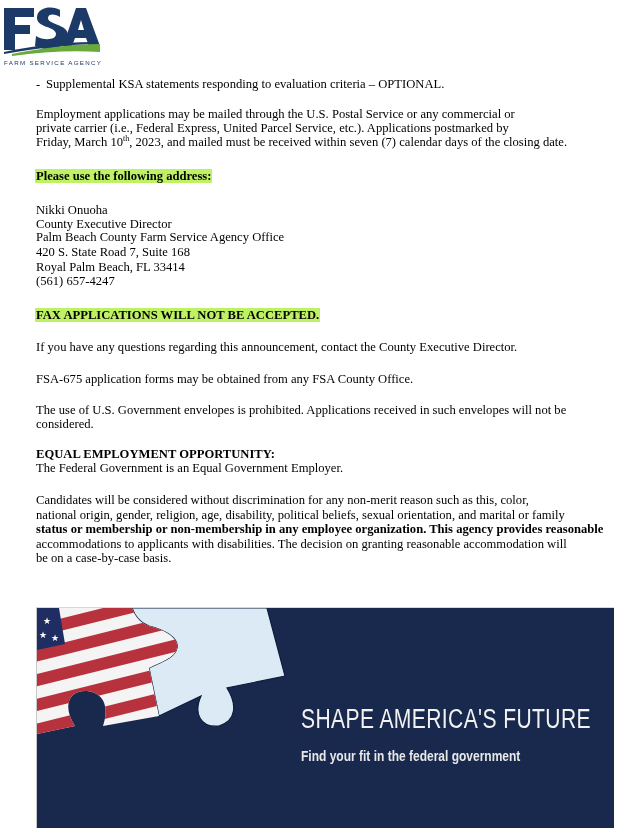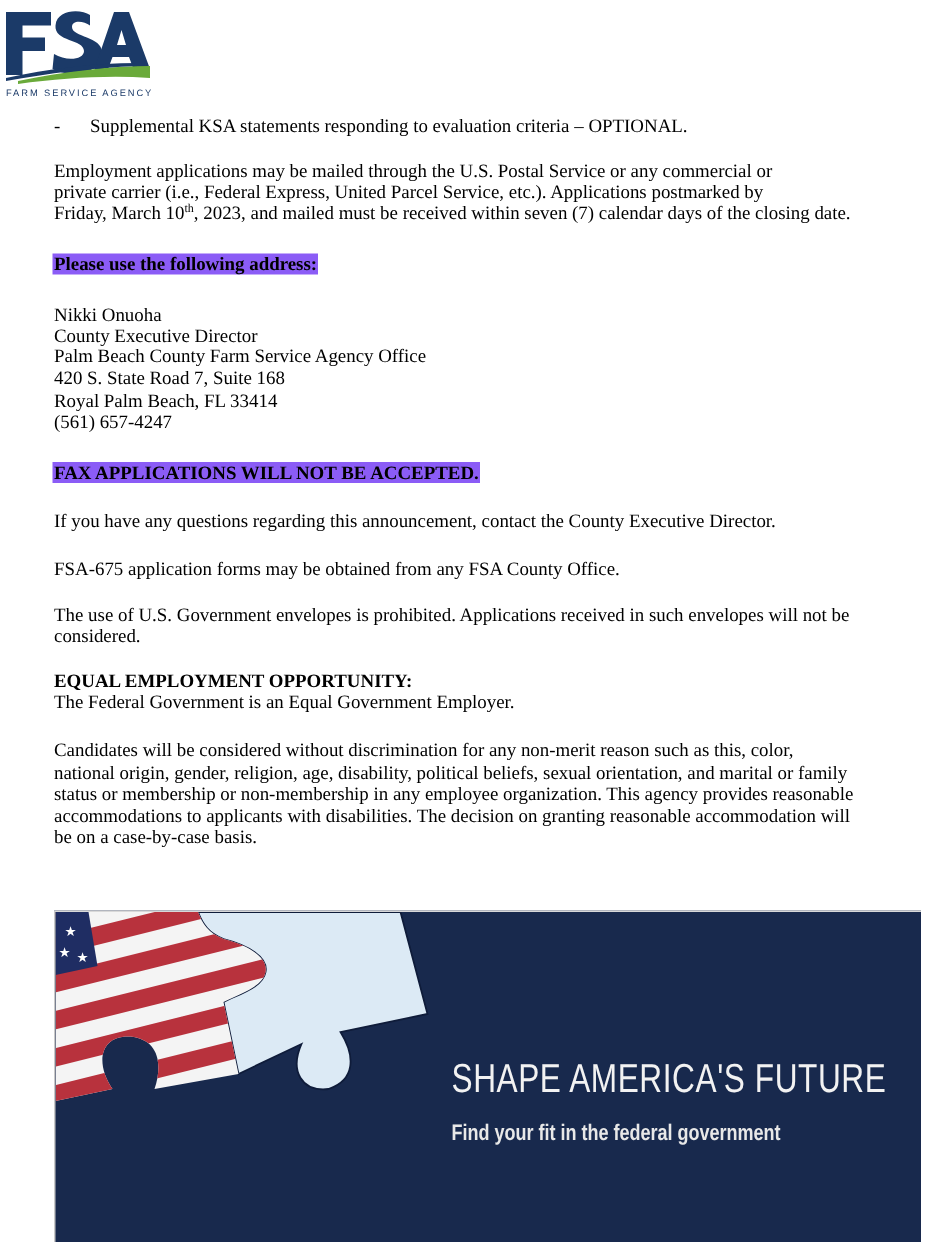--- a/index.html
+++ b/index.html
@@ -8,22 +8,22 @@
     font-family: "Liberation Serif", "DejaVu Serif", serif; color: #000;
   }
   .logo { position: absolute; left: 2px; top: 4px; width: 100px; height: 62px; }
   .logo .tag {
     position: absolute; left: 2px; top: 55px; font-family: "Liberation Sans", sans-serif;
     font-size: 6.2px; letter-spacing: 1.3px; color: #1b3a68; white-space: nowrap;
   }
   .doc { position: absolute; left: 36px; top: 0; width: 584px; font-size: 12.6px; line-height: 14px; }
   .p { position: absolute; left: 0; white-space: nowrap; }
   .bullet-dash { position: absolute; left: 0; }
-  .bullet-text { position: absolute; left: 24px; }
-  .hl { background: #8b5cf6; font-weight: bold; padding: 0 1px; }
+  .bullet-text { position: absolute; left: 10px; }
+  .hl { background: #bef264; font-weight: bold; padding: 0 1px; }
   .bold { font-weight: bold; }
   sup { font-size: 8px; line-height: 0; vertical-align: 5px; }
 
   .banner {
     position: absolute; left: 36px; top: 607px; width: 577px; height: 220px;
     background: #18294d; overflow: hidden;
     border-left: 1px solid #c8c8c8; border-top: 1px solid #d8d8d8;
   }
   .banner-title {
     position: absolute; left: 264px; top: 96px;
@@ -93,21 +93,21 @@
     <div class="p" style="top:403px;">The use of U.S. Government envelopes is prohibited.  Applications received in such envelopes will not be</div>
     <div class="p" style="top:417px;">considered.</div>
   </div>
 
   <div class="p bold" style="top:447px;">EQUAL EMPLOYMENT OPPORTUNITY:</div>
   <div class="p" style="top:461px;">The Federal Government is an Equal Government Employer.</div>
 
   <div>
     <div class="p" style="top:493px;">Candidates will be considered without discrimination for any non-merit reason such as this, color,</div>
     <div class="p" style="top:508px;">national origin, gender, religion, age, disability, political beliefs, sexual orientation, and marital or family</div>
-    <div class="p" style="top:522px;">status or membership or non-membership in any employee organization.  This agency provides reasonable</div>
+    <div class="p" style="top:522px;font-weight:bold;">status or membership or non-membership in any employee organization.  This agency provides reasonable</div>
     <div class="p" style="top:537px;">accommodations to applicants with disabilities.  The decision on granting reasonable accommodation will</div>
     <div class="p" style="top:551px;">be on a case-by-case basis.</div>
   </div>
 </div>
 
 <div class="banner">
   <svg width="577" height="220" viewBox="0 0 577 220" style="position:absolute;left:0;top:0;">
     <defs>
       <clipPath id="flagPiece">
         <path d="M0 0 H95 C98 8 102 14 112 18 C128 22 142 30 140 40 C138 50 124 54 112 60 L122 108 L66 118 C72 100 68 85 50 83 C30 82 26 100 38 118 L0 126 Z"></path>

